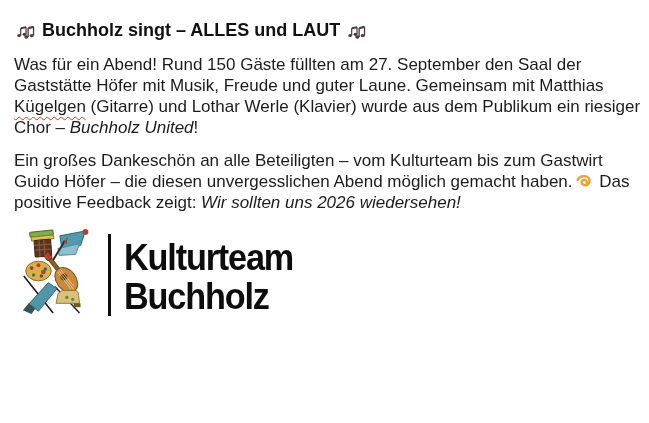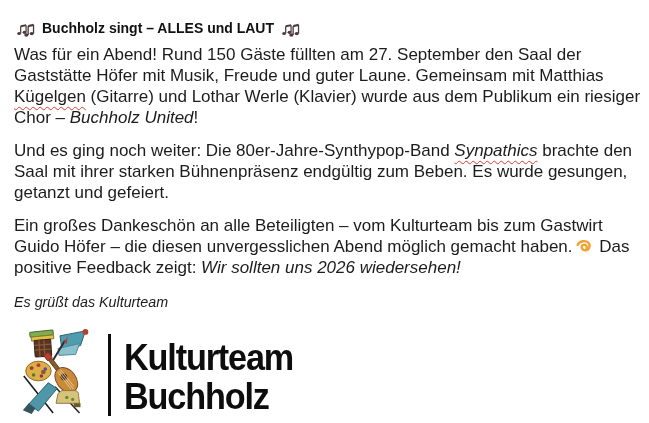--- a/index.html
+++ b/index.html
@@ -7,22 +7,22 @@
     width: 649px; height: 423px;
     background: #ffffff;
     font-family: "Liberation Sans", sans-serif;
     color: #1c1c1c;
     overflow: hidden;
   }
   .doc { padding: 20px 3px 0 14px; }
 
   .title {
     display: flex; gap: 7px;
-    font-size: 14px; font-weight: 700; color: #111;
-    margin: 0 0 7px 2px;
+    font-size: 18px; font-weight: 700; color: #111;
+    margin: 0 0 13px 2px;
   }
   .notes-icon { display: inline-flex; align-items: center; }
   .loop-icon { display: inline-flex; align-items: center; vertical-align: -2px; margin: 0 3px; }
 
   p.body {
     font-size: 17px; line-height: 21px;
     margin: 0 0 12px 0;
     width: 628px;
   }
   .italic { font-style: italic; }
@@ -88,29 +88,27 @@
           <ellipse cx="16.6" cy="14.4" rx="2.2" ry="1.8" stroke-width="0"></ellipse>
           <path d="M12.8 15.9 V6.3 M18.5 14.4 V5" fill="none" stroke-width="1.4"></path>
           <polygon points="12.8,5.3 18.5,4 18.5,6.3 12.8,7.6" stroke-width="0"></polygon>
         </g>
       </svg>
     </span>
   </h1>
 
   <p class="body"><span>Was für ein Abend! Rund 150 Gäste füllten am 27. September den Saal der Gaststätte Höfer mit Musik, Freude und guter Laune. Gemeinsam mit Matthias </span><span class="misspell">Kügelgen</span><span> (Gitarre) und Lothar Werle (Klavier) wurde aus dem Publikum ein riesiger Chor – </span><span class="italic">Buchholz United</span><span>!</span></p>
 
-  <p class="body"><span>Und es ging noch weiter: Die 80er-Jahre-Synthypop-Band </span><span class="italic misspell">Synpathics</span><span> brachte den Saal mit ihrer starken Bühnenpräsenz endgültig zum Beben. Es wurde gesungen, getanzt und gefeiert.</span></p>
 
   <p class="body"><span>Ein großes Dankeschön an alle Beteiligten – vom Kulturteam bis zum Gastwirt Guido Höfer – die diesen unvergesslichen Abend möglich gemacht haben.</span><span class="loop-icon">
         <svg width="16" height="15" viewBox="0 0 16 15" aria-hidden="true">
           <path d="M1.6 6 C3.6 1.8, 9.8 0.9, 12.4 3.8 C15 6.7, 13 11.6, 8.8 11.2 C5.2 10.8, 4.6 6.6, 7.6 5.8 C9.7 5.3, 11.2 7, 10.6 9.2" fill="none" stroke="#efa333" stroke-width="2.4" stroke-linecap="round"></path>
         </svg>
       </span><span> Das positive Feedback zeigt: </span><span class="italic">Wir sollten uns 2026 wiedersehen!</span></p>
 
-  <p class="signature">Es grüßt das Kulturteam</p>
 
   <div class="logo-row">
     <svg class="logo-art" viewBox="0 0 82 90" aria-hidden="true">
 
       <line x1="5" y1="49" x2="35" y2="87" stroke="#1a1a1a" stroke-width="1.6"></line>
       <line x1="37" y1="60" x2="62" y2="87" stroke="#1a1a1a" stroke-width="1.4"></line>
 
       <g transform="rotate(-6 26 14)">
         <rect x="12" y="3" width="24" height="5" rx="1" fill="#7fae4e" stroke="#4a6a2a" stroke-width="1"></rect>
         <rect x="13" y="8" width="23" height="4" rx="1" fill="#e0c04b" stroke="#8a7a2a" stroke-width="1"></rect>

